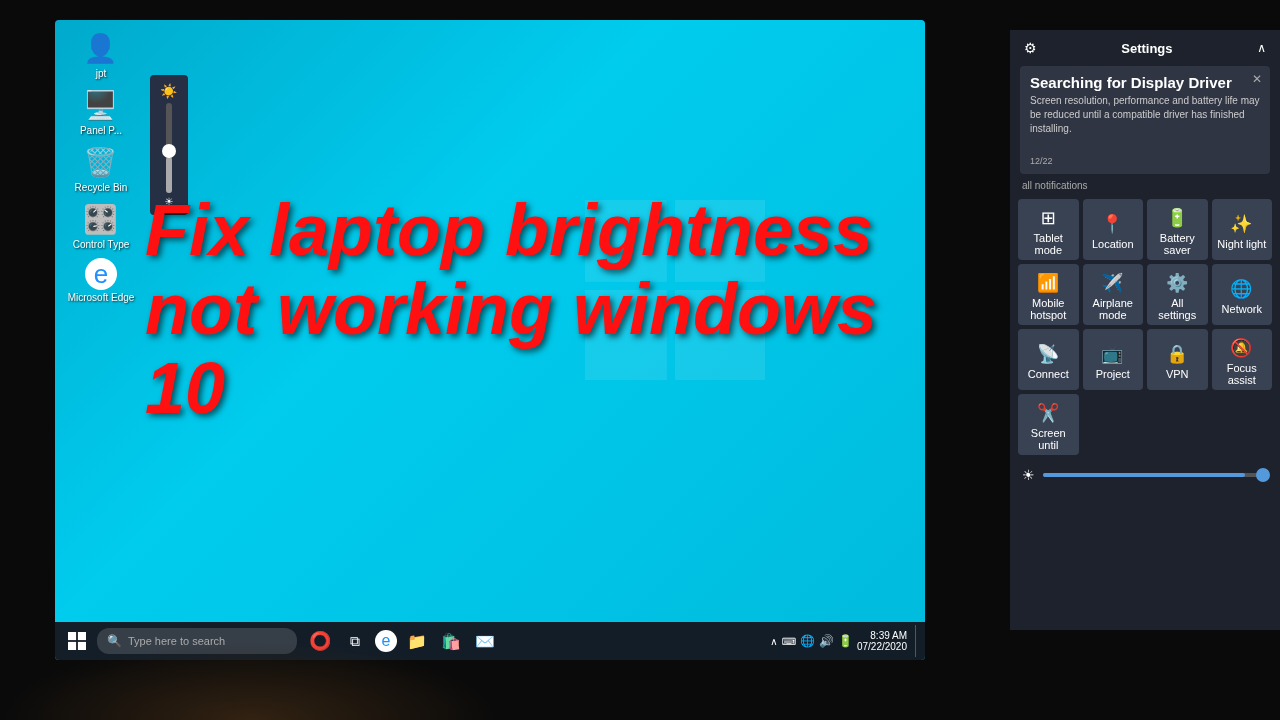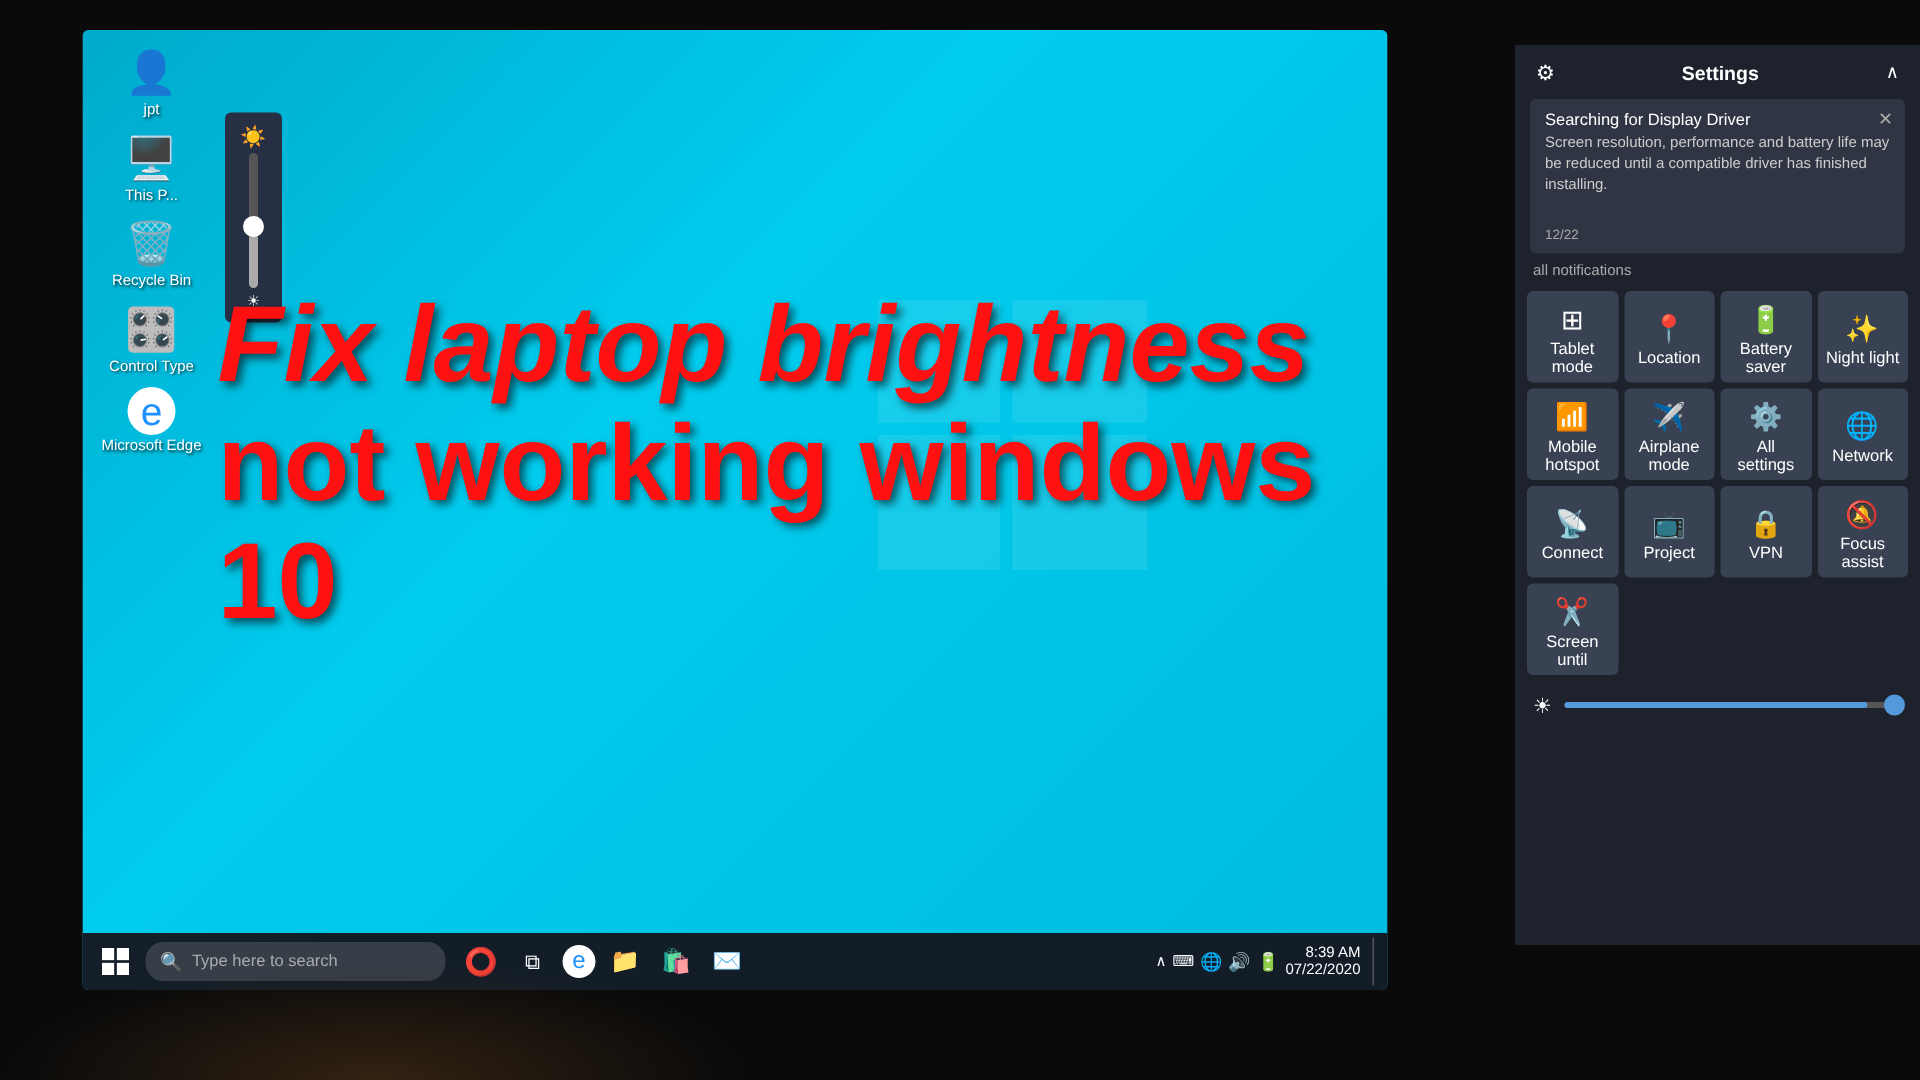--- a/index.html
+++ b/index.html
@@ -143,20 +143,21 @@
       line-height: 1.1;
       font-style: italic;
     }
 
     .overlay-text .line2 {
       font-size: 72px;
       font-weight: 900;
       color: #ff1111;
       text-shadow: 3px 3px 6px rgba(0,0,0,0.6);
       line-height: 1.1;
+      font-style: italic;
     }
 
     
     .taskbar {
       position: absolute;
       bottom: 0;
       left: 0;
       width: 870px;
       height: 38px;
       background: rgba(20,20,30,0.95);
@@ -275,22 +276,22 @@
     .notification-card {
       background: rgba(50,55,70,0.95);
       margin: 4px 10px;
       border-radius: 4px;
       padding: 8px 10px;
       position: relative;
     }
 
     .notification-title {
       color: white;
-      font-size: 11px;
-      font-weight: 400;
+      font-size: 15px;
+      font-weight: 700;
       margin-bottom: 3px;
     }
 
     .notification-body {
       color: #ccc;
       font-size: 10px;
       line-height: 1.4;
     }
 
     .notification-time {
@@ -432,21 +433,21 @@
       </svg>
     </div>
 
     <div class="desktop-icons">
       <div class="desktop-icon">
         <div class="icon-img">👤</div>
         <div class="icon-label">jpt</div>
       </div>
       <div class="desktop-icon">
         <div class="icon-img">🖥️</div>
-        <div class="icon-label">This P...</div>
+        <div class="icon-label">Panel P...</div>
       </div>
       <div class="desktop-icon">
         <div class="icon-img">🗑️</div>
         <div class="icon-label">Recycle Bin</div>
       </div>
       <div class="desktop-icon">
         <div class="icon-img">🎛️</div>
         <div class="icon-label">Control Type</div>
       </div>
       <div class="desktop-icon">

